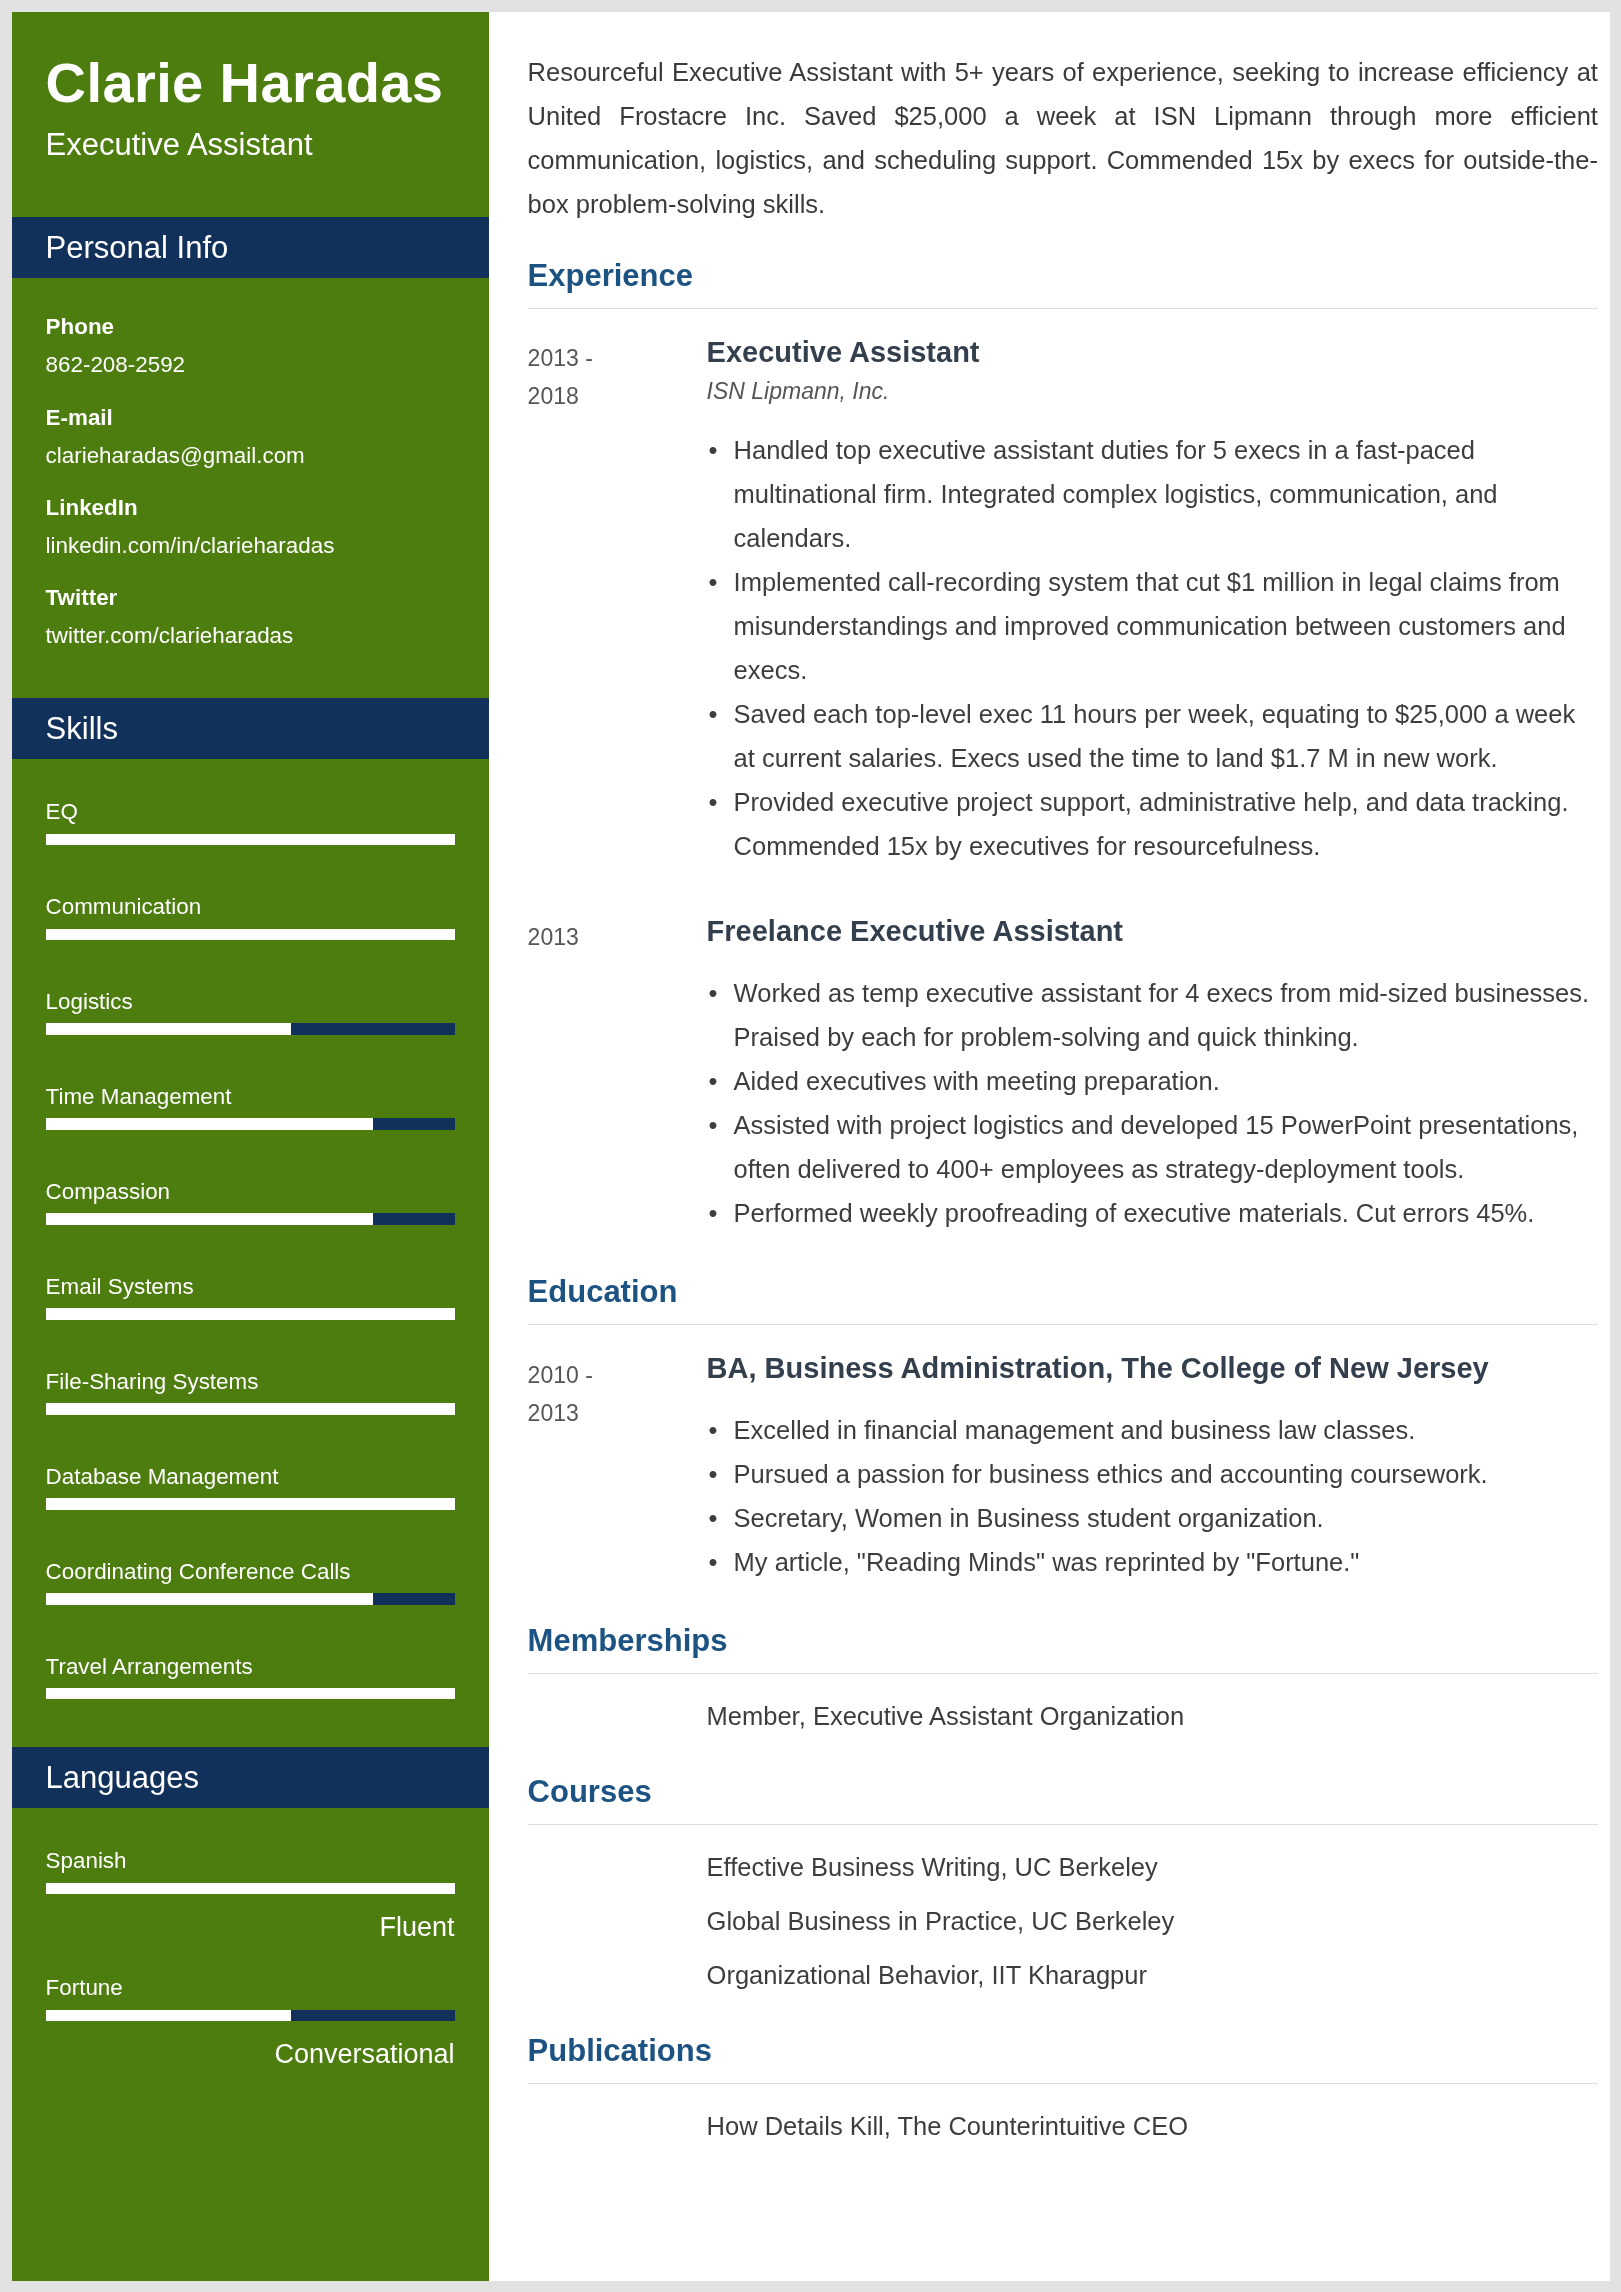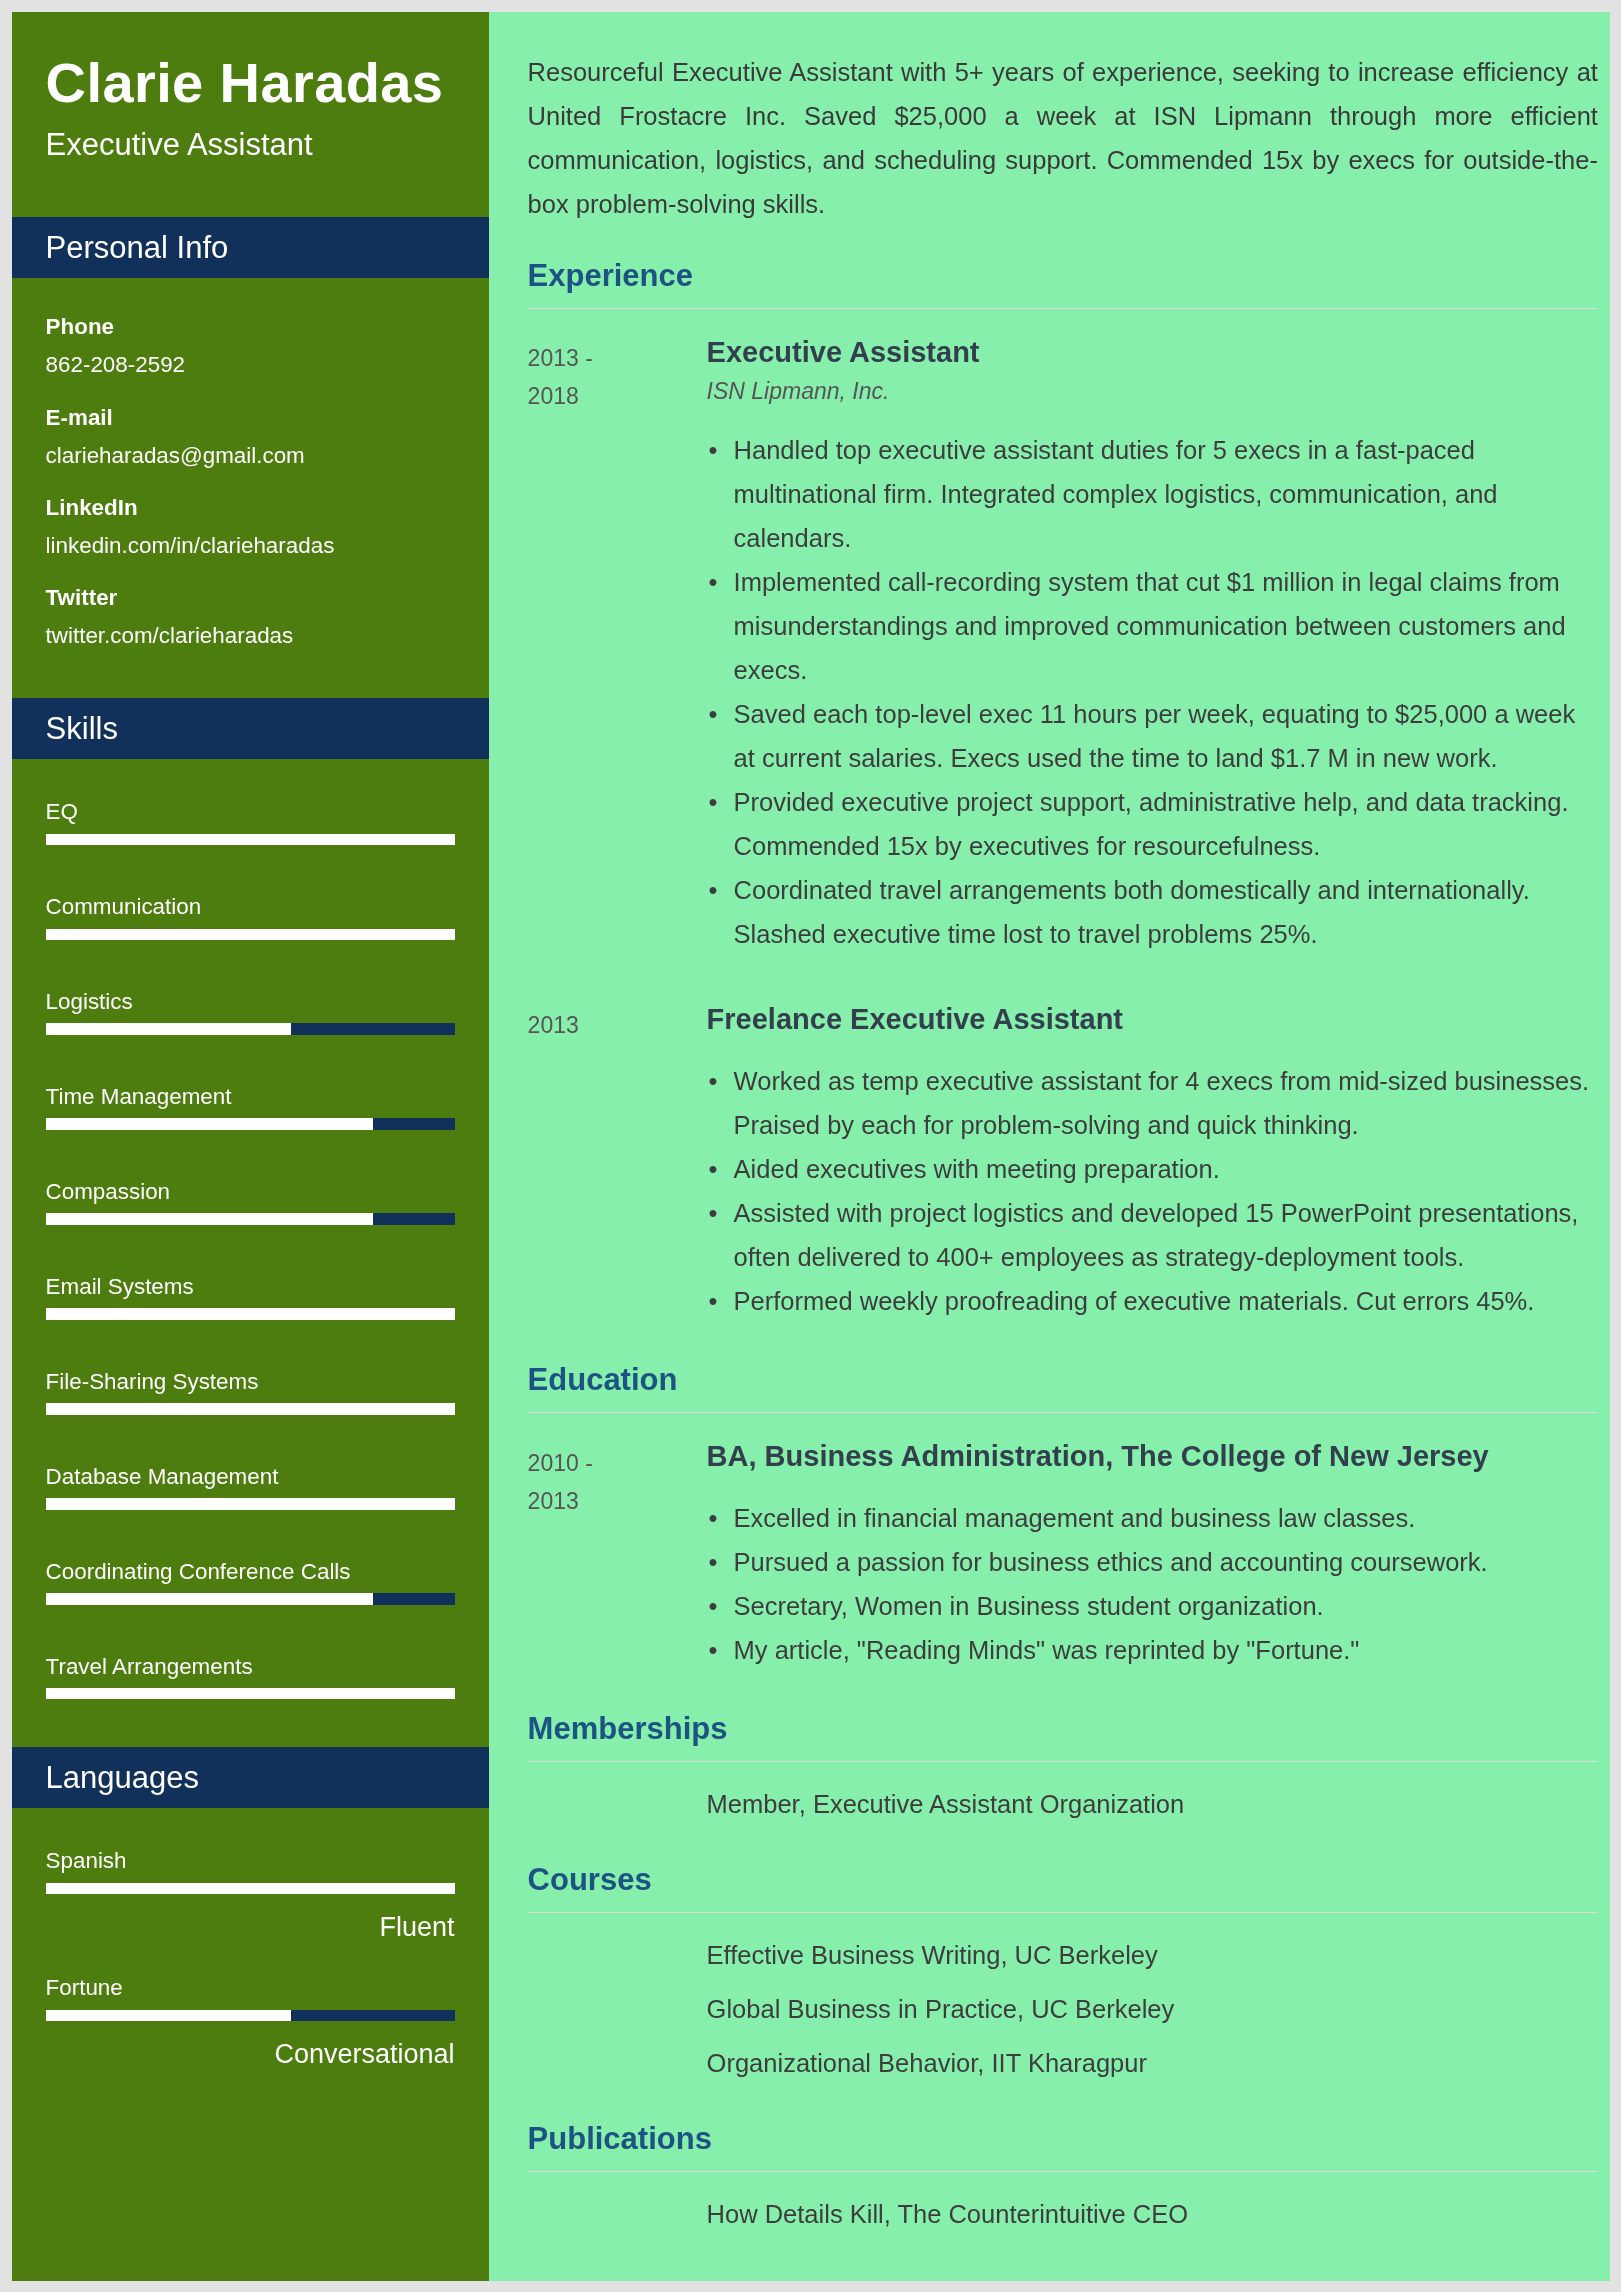--- a/index.html
+++ b/index.html
@@ -47,21 +47,21 @@
   .bar-track { width: 100%; height: 11.6px; background: #12315a; }
   .bar-fill { height: 100%; background: #ffffff; }
 
   .languages-list { margin-top: 38px; }
   .lang-item { margin-bottom: 30px; }
   .lang-level { font-size: 27px; text-align: right; margin-top: 18px; }
 
   
   .main {
     flex: 1;
-    background: #86efac;
+    background: #ffffff;
     padding: 38px 12.5px 36px 39px;
     color: #3d3d3d;
   }
   .summary {
     font-size: 25.5px; line-height: 44px;
     text-align: justify;
     color: #3a3a3a;
     margin-bottom: 32px;
   }
   .section { margin-top: 0; }
@@ -233,21 +233,20 @@
       <div>2018</div>
     </div>
     <div class="entry-body">
       <div class="entry-title">Executive Assistant</div>
       <div class="entry-company">ISN Lipmann, Inc.</div>
       <ul class="bullets">
                 <li>Handled top executive assistant duties for 5 execs in a fast-paced multinational firm. Integrated complex logistics, communication, and calendars.</li>
                 <li>Implemented call-recording system that cut $1 million in legal claims from misunderstandings and improved communication between customers and execs.</li>
                 <li>Saved each top-level exec 11 hours per week, equating to $25,000 a week at current salaries. Execs used the time to land $1.7 M in new work.</li>
                 <li>Provided executive project support, administrative help, and data tracking. Commended 15x by executives for resourcefulness.</li>
-                <li>Coordinated travel arrangements both domestically and internationally. Slashed executive time lost to travel problems 25%.</li>
               </ul>
     </div>
   </div>
 
   <div class="entry">
     <div class="entry-date">
       <div>2013</div>
 
     </div>
     <div class="entry-body">

